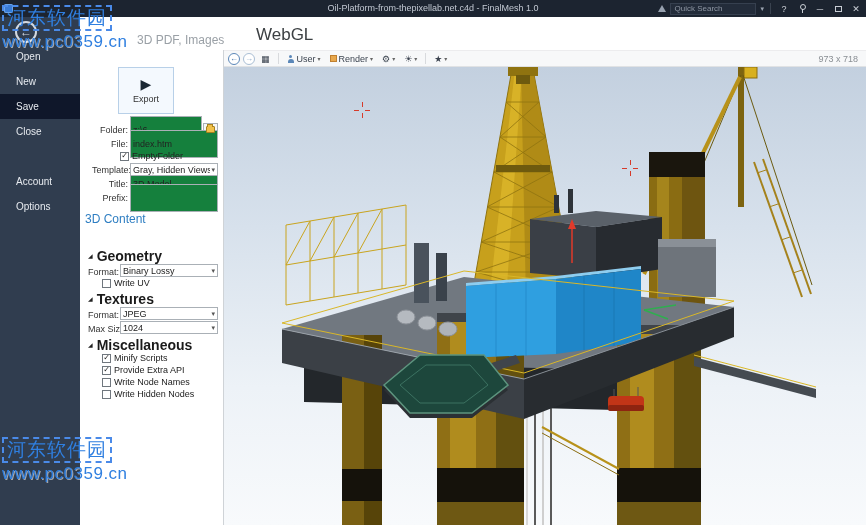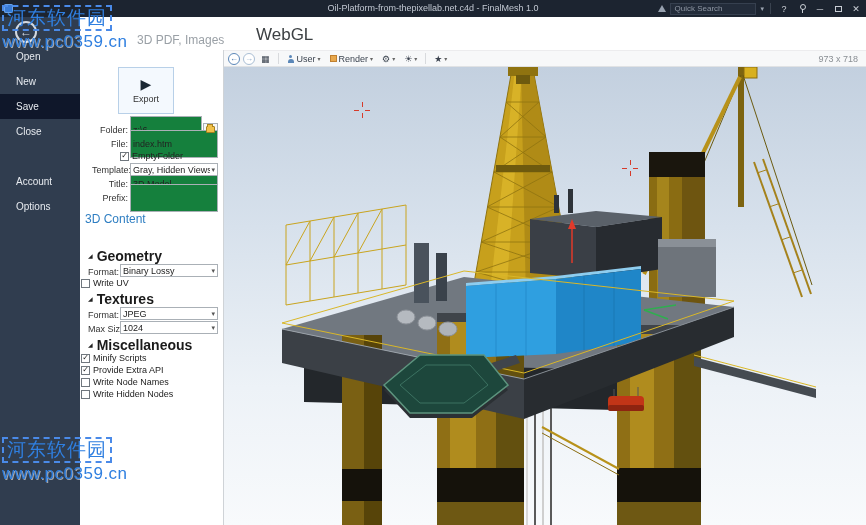--- a/index.html
+++ b/index.html
@@ -61,21 +61,21 @@
     align-items:center;justify-content:center;background:#f5f6f7}
   .folder-glyph{position:relative;width:9px;height:7px;background:#f0c04a;border:1px solid #a8821e;
     border-radius:1px}
   .folder-glyph::before{content:"";position:absolute;top:-3px;left:0;width:4px;height:2px;
     background:#f0c04a;border:1px solid #a8821e;border-bottom:none}
   .fselect{flex:1;height:13px;border:1px solid #aab0b6;display:flex;align-items:center;min-width:0;
     padding:0 2px;background:#fff;position:relative}
   .fsel-text{flex:1;overflow:hidden;white-space:nowrap;color:#222}
   .fsel-arrow{font-size:7px;color:#555;margin-left:1px}
   .fcheckrow{display:flex;align-items:center;height:10px;margin:1px 0 2px 40px;gap:3px}
-  .fcheckrow.deep{margin-left:1px;height:10px;margin-bottom:2px}
+  .fcheckrow.deep{margin-left:22px;height:10px;margin-bottom:2px}
   .cbox{width:9px;height:9px;border:1px solid #70777e;background:#fff;display:inline-flex;
     align-items:center;justify-content:center;flex:0 0 auto}
   .cbox.checked::after{content:"✓";font-size:8px;line-height:8px;color:#222}
   .content-heading{font-size:12px;color:#2e7ec2;margin:8px 0 24px 5px}
   .ghead{display:flex;align-items:center;gap:4px;margin:5px 0 3px 8px;height:11px}
   .gtri{font-size:6px;color:#222;line-height:6px}
   .gtitle{font-size:14px;font-weight:bold;color:#1a1a1a}
   .grow{display:flex;align-items:flex-end;height:13px;margin:0 5px 1px 8px}
   .glabel{width:30px;margin-right:2px;color:#333;white-space:nowrap}
 

